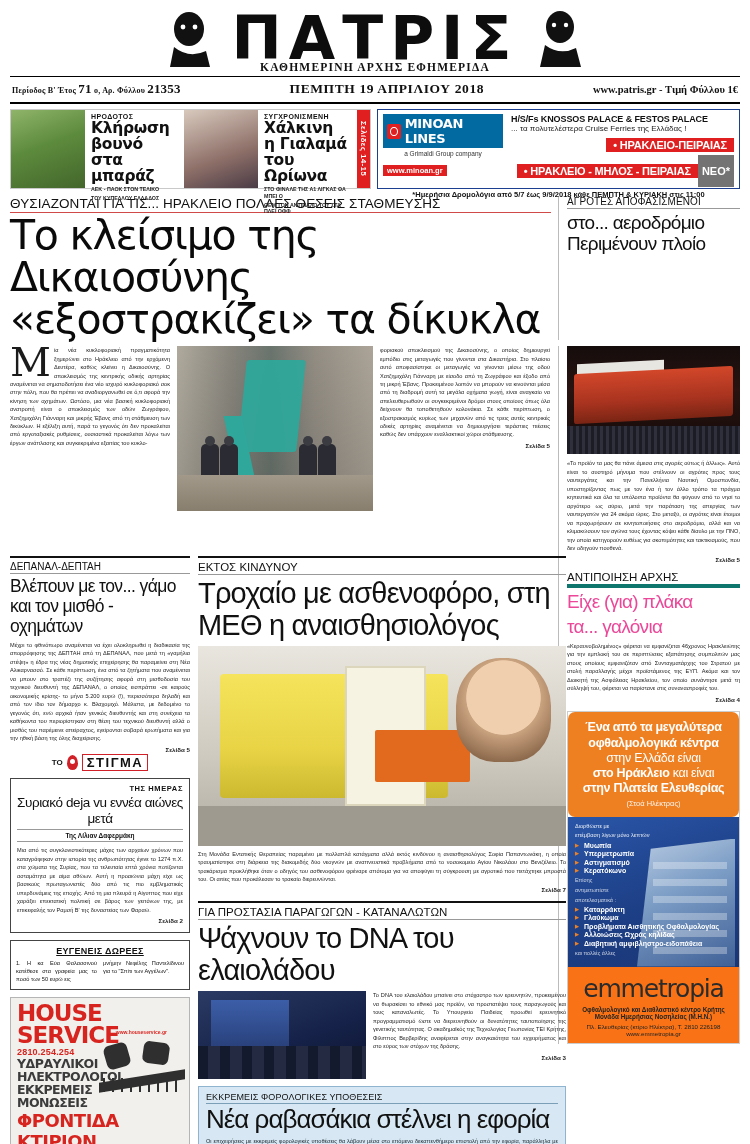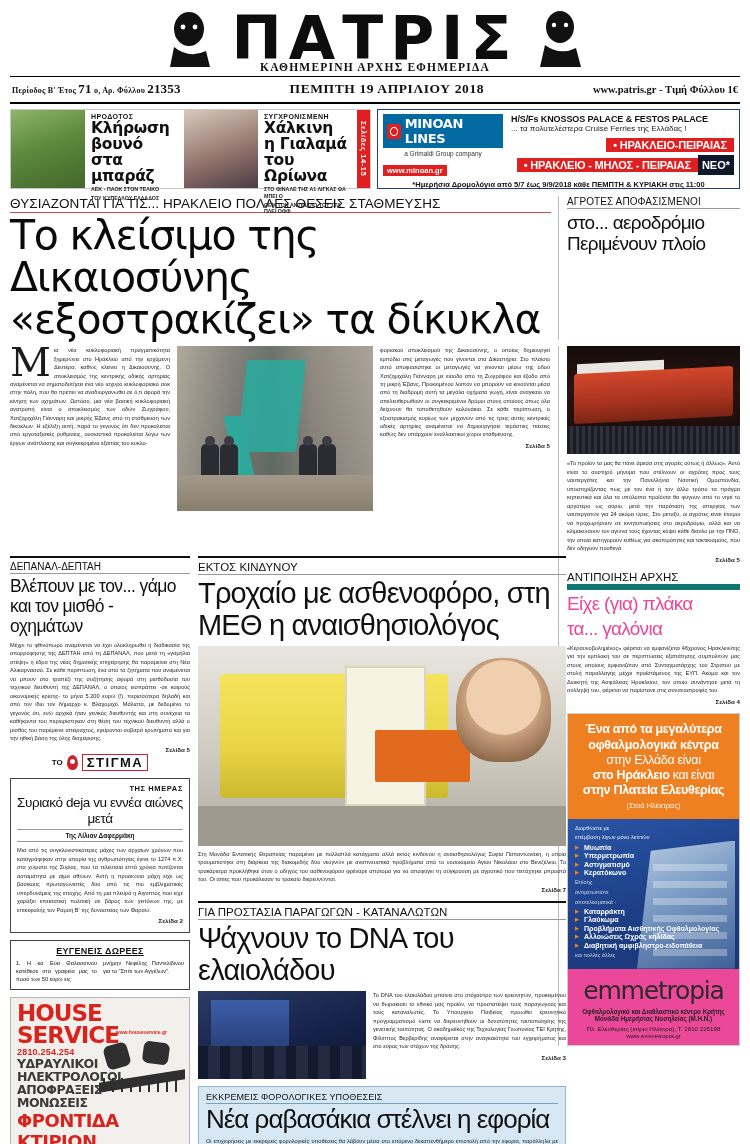--- a/index.html
+++ b/index.html
@@ -67,21 +67,21 @@
   .ml-grim { font-size:6.5px; text-align:center; color:#333; margin-top:2px; }
   .ml-url { background:#e02020; color:#fff; font-size:7.5px; font-weight:700; padding:1px 4px; display:inline-block; margin-top:8px; }
   .ad-ships { flex:1 1 auto; }
   .ad-ships-l1 { font-size:9px; font-weight:700; color:#111; letter-spacing:-.1px;}
   .ad-ships-l2 { font-size:8px; color:#222; }
   .route { text-align:right; margin-top:2px; }
   .route-pill {
     display:inline-block; background:#e02020; color:#fff; font-weight:700;
     font-size:11px; padding:1px 7px; letter-spacing:-.2px;
   }
-  .route-neo { display:inline-block; background:#0f172a; color:#fff; font-weight:700; font-size:11px; padding:4px 4px; }
+  .route-neo { display:inline-block; background:#737373; color:#fff; font-weight:700; font-size:11px; padding:10px 4px; }
   .ad-note { font-size:7.5px; text-align:center; margin-top:3px; font-weight:700; color:#111;}
 
   
   .lead-wrap { display:flex; gap:7px; margin-top:7px; }
   .lead-main { flex:1 1 auto; min-width:0; }
   .lead-kicker { font-size:13.5px; letter-spacing:.1px; color:#111; padding-bottom:1px;}
   .lead-kicker-rule { border-top:1.5px solid #d14a4a; margin-bottom:2px; }
   .lead-head {
     font-family:"DejaVu Sans", sans-serif; font-weight:400;
     font-size:41px; line-height:1.02; letter-spacing:-1.2px; color:#0a0a0a;
@@ -114,39 +114,39 @@
   .main-right { flex:0 0 182px; border-left:1px solid #bbb; padding-left:8px; }
   .ship-photo { width:100%; height:108px; position:relative; overflow:hidden;
     background:linear-gradient(180deg,#140d0c 0%,#2a1310 40%,#120a09 100%); }
   .ship-hull { position:absolute; left:4%; top:22%; width:92%; height:46%;
     background:linear-gradient(180deg,#d2472a 0%,#a8331f 60%,#7a2414 100%); transform:skewY(-3deg); border-radius:3px;}
   .ship-deck { position:absolute; left:6%; top:14%; width:50%; height:14%; background:#e8e6e0; transform:skewY(-3deg);}
   .ship-crowd { position:absolute; left:0; bottom:0; width:100%; height:26%;
     background:repeating-linear-gradient(90deg,#1c1c24 0 3px,#30303c 3px 6px);}
 
   .rblock { margin-top:5px; font-size:5.6px; line-height:1.52; text-align:justify; color:#1b1b1b; }
-  .rkicker { font-size:11.5px; letter-spacing:0; border-bottom:6px solid #0f766e; padding-bottom:1px; margin:7px 0 3px; }
+  .rkicker { font-size:11.5px; letter-spacing:0; border-bottom:4px solid #0f766e; padding-bottom:1px; margin:7px 0 3px; }
   .rhead { font-size:19px; line-height:1.12; letter-spacing:-.7px; color:#ec4899; margin-bottom:3px;}
 
   
   .eye-ad { margin-top:7px; border:1px solid #ccc; }
-  .eye-top { background:#ef8022; padding:8px 6px 9px; text-align:center; color:#fff; }
+  .eye-top { background:#ef8022; padding:8px 6px 9px; text-align:center; color:#fff;border-radius:7px; }
   .eye-l { font-size:12.5px; font-weight:700; line-height:1.22; letter-spacing:-.3px;}
   .eye-l.light { font-weight:400; color:#fff; }
   .eye-small { font-size:7.5px; margin-top:2px; opacity:.92;}
   .eye-mid { background:linear-gradient(160deg,#2a56a8 0%,#1d3f86 55%,#1a3574 100%); padding:6px 7px 4px; color:#fff; position:relative; min-height:150px;}
   .eye-intro { font-size:5.6px; line-height:1.35; opacity:.9; margin-bottom:2px;}
   .eye-item { font-size:7px; font-weight:700; margin:1.5px 0; padding-left:9px; position:relative; }
   .eye-item::before { content:"\25B6"; position:absolute; left:0; top:0; font-size:5px; color:#ef8022; }
   .eye-note { font-size:5.4px; opacity:.75; margin-top:3px; line-height:1.3;}
   .eye-bldg { position:absolute; right:4px; bottom:0; width:98px; height:128px;
     background:linear-gradient(155deg,#b9cbe2 0%,#7d9ec6 40%,#3f6096 100%); clip-path: polygon(14% 8%,100% 0%,100% 100%,0% 100%); }
   .eye-bldg::after{content:"";position:absolute;inset:18% 8% 4% 16%;
     background:repeating-linear-gradient(180deg, rgba(255,255,255,.30) 0 7px, transparent 7px 17px);}
-  .eye-bot { background:#ec4899; padding:7px 4px 6px; text-align:center; }
+  .eye-bot { background:#f97316; padding:7px 4px 6px; text-align:center; }
   .emm-logo { font-family:"DejaVu Sans",sans-serif; font-size:25px; letter-spacing:-1.2px; color:#2b2b2b; font-weight:400; }
   .emm-l1 { font-size:6.3px; font-weight:700; margin-top:3px; color:#222;}
   .emm-l2 { font-size:6.3px; font-weight:700; color:#222;}
   .emm-l3 { font-size:6.2px; margin-top:3px; color:#222;}
   .emm-l4 { font-size:6.2px; color:#222;}
 
   
   .bottom-row { display:flex; gap:8px; margin-top:8px; }
   .bl-col { flex:0 0 180px; }
   .sep-rule { border-top:2px solid #111; margin-bottom:3px; }
@@ -441,21 +441,21 @@
         <div class="house-phone">2810.254.254</div>
         <div class="house-www">www.houseservice.gr</div>
         <div class="house-fig">
           <span class="w1"></span>
           <span class="w2"></span>
           <span class="roof"></span>
           <span class="joists"></span>
         </div>
         <div class="house-li">ΥΔΡΑΥΛΙΚΟΙ</div>
         <div class="house-li">ΗΛΕΚΤΡΟΛΟΓΟΙ</div>
-        <div class="house-li">ΑΠΟΦΡΑΞΕΙΣ</div>
+        <div class="house-li">ΕΚΚΡΕΜΕΙΣ</div>
         <div class="house-li">ΜΟΝΩΣΕΙΣ</div>
         <div class="house-last">ΦΡΟΝΤΙΔΑ ΚΤΙΡΙΩΝ</div>
       </div>
     </div>
 
     <div class="bm-col">
       <div class="sep-rule"></div>
       <div class="kicker-lg">ΕΚΤΟΣ ΚΙΝΔΥΝΟΥ</div>
       <div class="head-lg">Τροχαίο με ασθενοφόρο, στη ΜΕΘ η αναισθησιολόγος</div>
       <div class="amb-photo" style="margin-top:4px;">

